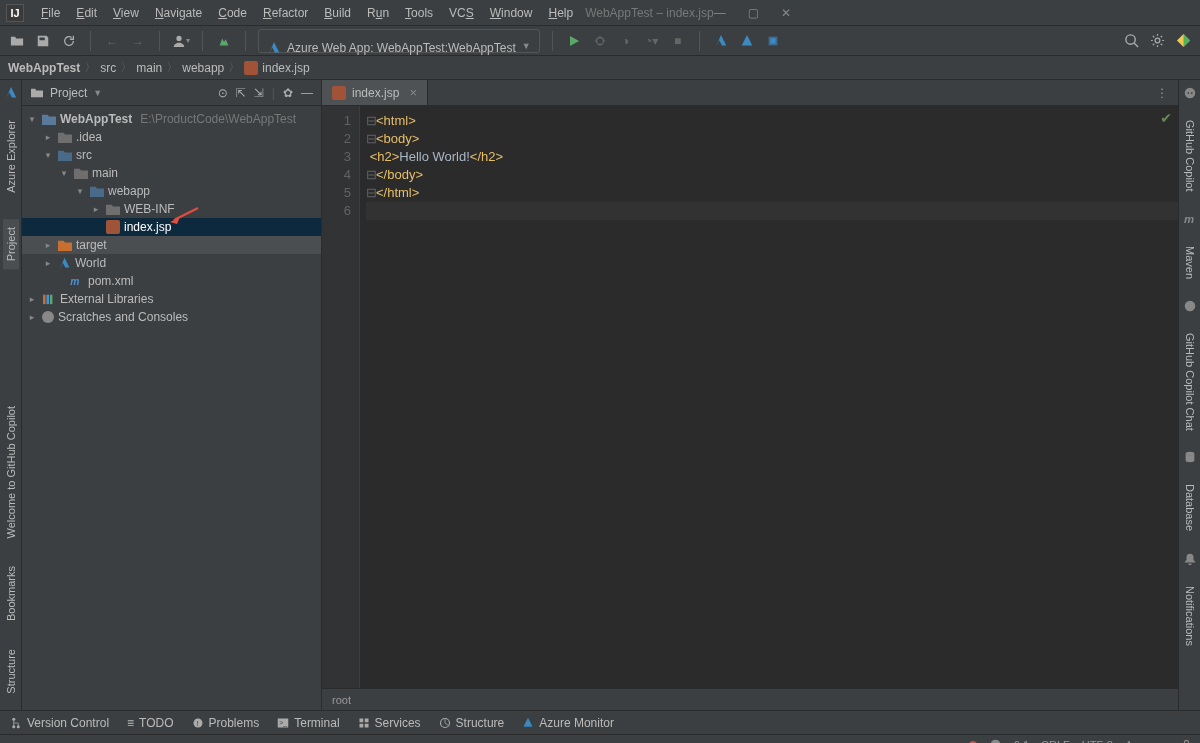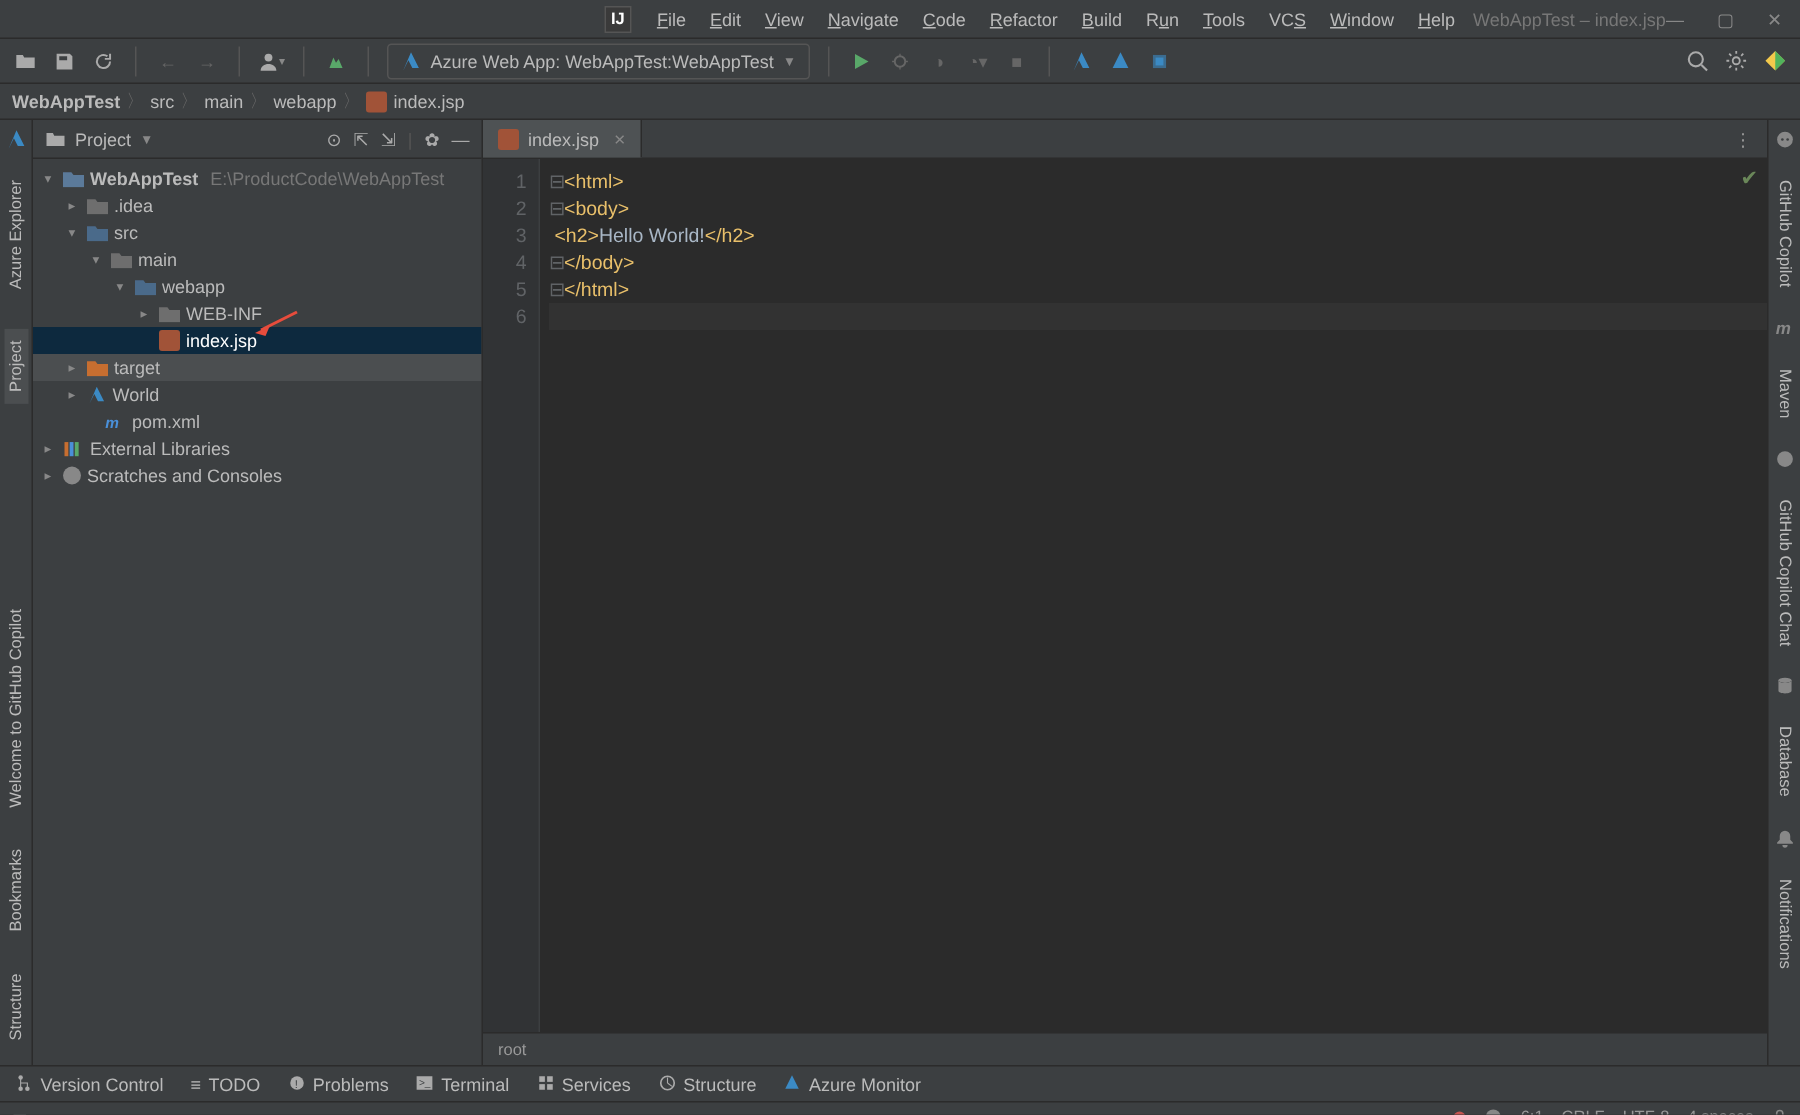--- a/index.html
+++ b/index.html
@@ -1,28 +1,28 @@
 <!DOCTYPE html>
 <html><head>
 <meta charset="utf-8">
 <style>
 * { margin:0; padding:0; box-sizing:border-box; font-family:"Segoe UI",Arial,sans-serif; }
 body { width:1200px; height:743px; background:#3c3f41; color:#bbb; font-size:12px; overflow:hidden; position:relative; }
 .row { display:flex; align-items:center; }
-.titlebar { height:26px; background:#3c3f41; border-bottom:1px solid #2b2b2b; padding:0 6px; justify-content:flex-end; }
+.titlebar { height:26px; background:#3c3f41; border-bottom:1px solid #2b2b2b; padding:0 6px; justify-content:flex-start; }
 .menu { display:flex; gap:2px; align-items:center; height:100%; }
 .menu .logo { width:18px; height:18px; background:#3a3a3a; border:1px solid #555; display:flex; align-items:center; justify-content:center; font-weight:bold; color:#fff; font-size:11px; margin-right:8px; }
 .menu-item { padding:3px 7px; cursor:default; }
 .menu-item u { text-decoration:underline; }
 .title-ctr { color:#777; font-size:12px; }
 .winctrl { display:flex; gap:22px; padding-right:6px; color:#888; }
 .toolbar { height:30px; background:#3c3f41; border-bottom:1px solid #2b2b2b; padding:0 8px; gap:8px; }
 .tbicon { width:18px; height:18px; display:flex; align-items:center; justify-content:center; color:#aaa; }
 .sep { width:1px; height:20px; background:#555; margin:0 4px; }
-.runcfg { background:#3c3f41; border:1px solid #555; border-radius:3px; height:22px; padding:11px 8px; display:flex; align-items:center; gap:6px; font-size:12px; }
+.runcfg { background:#3c3f41; border:1px solid #555; border-radius:3px; height:22px; padding:11px 8px; display:flex; gap:6px; font-size:12px; }
 .navbar { height:24px; background:#3c3f41; border-bottom:1px solid #2b2b2b; padding:0 8px; gap:2px; font-size:12px; }
 .crumb { display:flex; align-items:center; gap:4px; color:#bbb; }
 .chev { color:#666; margin:0 2px; }
 .main { display:flex; height:630px; }
 .lstrip { width:22px; background:#3c3f41; border-right:1px solid #2b2b2b; display:flex; flex-direction:column; align-items:center; padding-top:4px; gap:12px; }
 .vtab { writing-mode:vertical-rl; transform:rotate(180deg); font-size:11px; padding:8px 2px; cursor:default; color:#bbb; }
 .vtab.active { background:#4b4e50; }
 .projpane { width:300px; background:#3c3f41; border-right:1px solid #2b2b2b; display:flex; flex-direction:column; }
 .projhdr { height:26px; border-bottom:1px solid #2b2b2b; padding:0 8px; display:flex; align-items:center; justify-content:space-between; }
 .projhdr-l { display:flex; align-items:center; gap:6px; }
@@ -53,21 +53,21 @@
 .gutter { width:38px; background:#313335; color:#606366; text-align:right; padding:6px 8px 0 0; line-height:18px; border-right:1px solid #3c3f41; }
 .code { flex:1; padding:6px 0 0 6px; line-height:18px; white-space:pre; color:#a9b7c6; }
 .tag { color:#e8bf6a; }
 .fold { color:#606366; display:inline-block; width:10px; }
 .caret-line { background:#323232; }
 .check { color:#6a8759; position:absolute; right:6px; top:30px; font-size:14px; }
 .edcrumb { height:22px; background:#3c3f41; border-top:1px solid #2b2b2b; padding:0 10px; display:flex; align-items:center; font-size:11px; color:#999; }
 .rstrip { width:22px; background:#3c3f41; border-left:1px solid #2b2b2b; display:flex; flex-direction:column; align-items:center; gap:12px; padding-top:6px; }
 .rvtab { writing-mode:vertical-rl; font-size:11px; padding:8px 2px; cursor:default; color:#bbb; }
 .bottombar { height:24px; background:#3c3f41; border-top:1px solid #2b2b2b; display:flex; align-items:center; padding:0 10px; gap:18px; font-size:12px; }
-.bb-item { display:flex; align-items:flex-start; gap:5px; cursor:default; }
+.bb-item { display:flex; align-items:center; gap:5px; cursor:default; }
 .status { height:20px; background:#3c3f41; border-top:1px solid #2b2b2b; display:flex; align-items:center; justify-content:space-between; padding:0 8px; font-size:11px; color:#999; }
 .status-r { display:flex; gap:12px; align-items:center; }
 .dot-red { width:8px; height:8px; background:#c75450; border-radius:50%; }
 svg { display:block; }
 .arrow-red { position:absolute; left:170px; top:206px; pointer-events:none; }
 </style>
 </head>
 <body>
 
 <div class="row titlebar">

